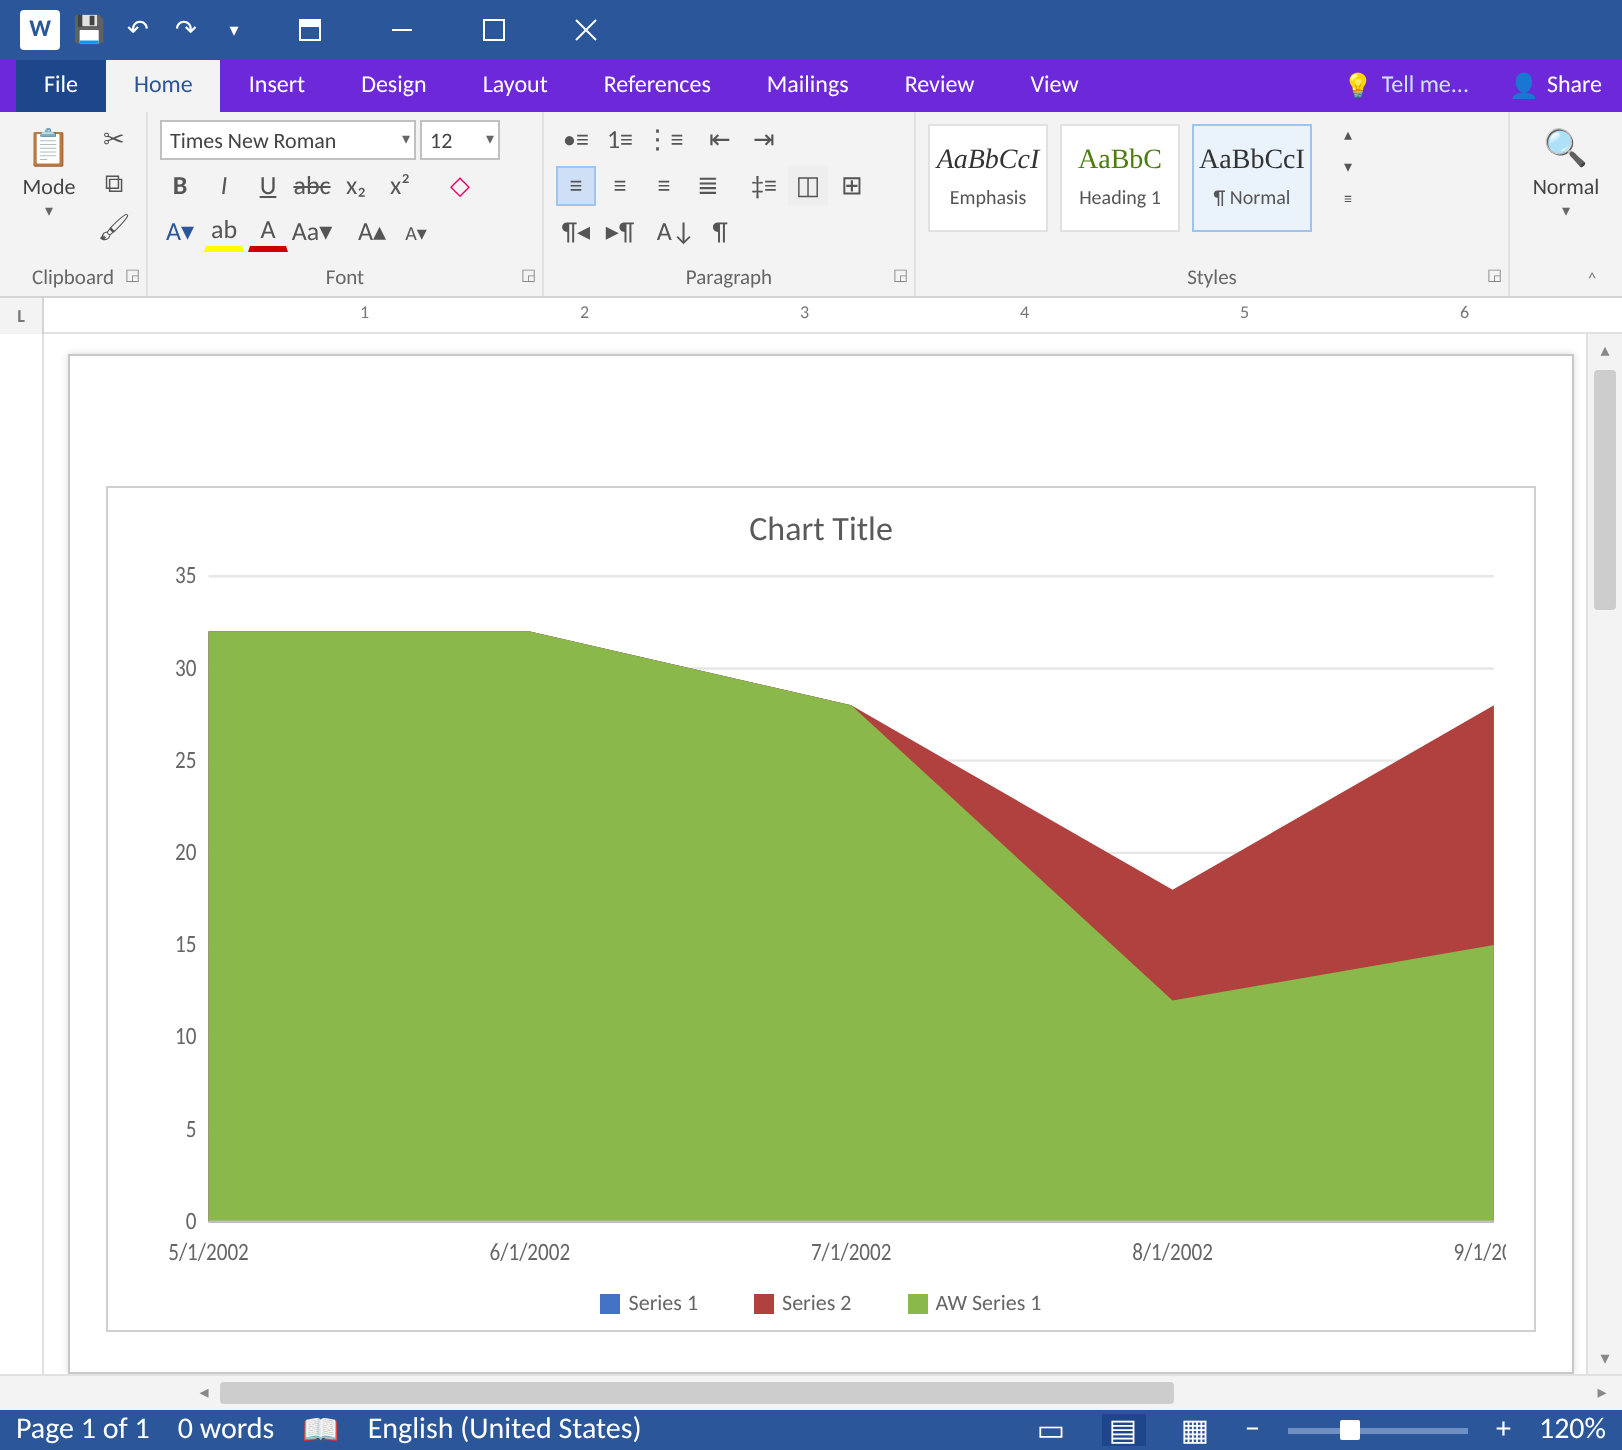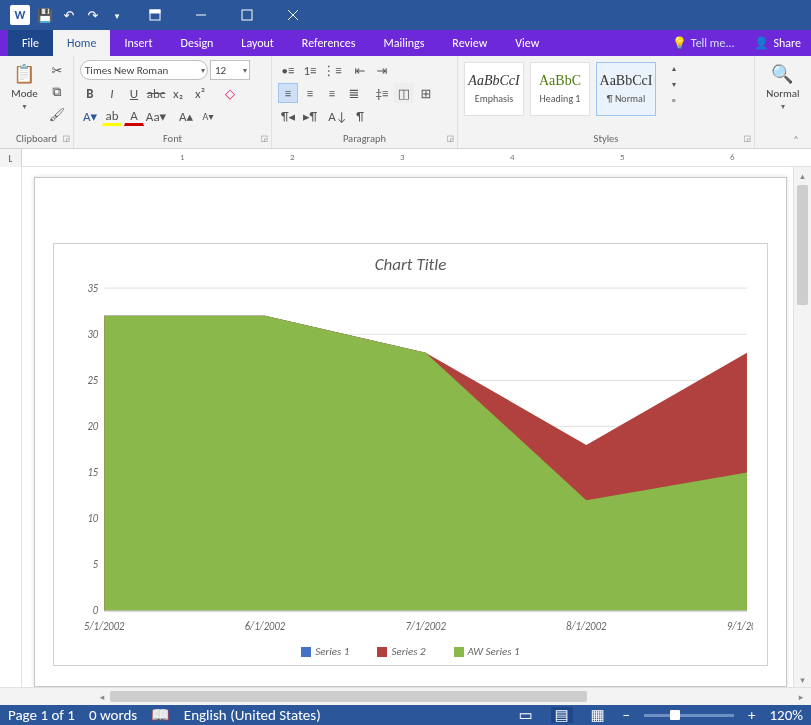--- a/index.html
+++ b/index.html
@@ -48,21 +48,21 @@
   .ribbon-collapse { position: absolute; right: 6px; top: 132px; width: 18px; height: 14px; display: flex; align-items: center; justify-content: center; color: #888; font-size: 10px; }
 
   
   .ruler { height: 18px; background: #fff; border-bottom: 1px solid #e1e1e1; position: relative; font-size: 9px; color: #777; }
   .ruler .lh { position: absolute; left: 0; top: 0; width: 22px; height: 18px; background: #f3f3f3; border-right: 1px solid #d4d4d4; display: flex; align-items: center; justify-content: center; font-weight: bold; }
   .ruler .scale { position: absolute; left: 90px; right: 20px; top: 0; height: 18px; }
   .ruler .num { position: absolute; top: 2px; }
   .ruler-v { position: absolute; left: 0; top: 167px; width: 22px; bottom: 38px; background: #fff; border-right: 1px solid #e1e1e1; }
 
   
-  .doc-viewport { position: absolute; left: 22px; right: 18px; top: 167px; bottom: 38px; background: #fff; overflow: hidden; font-style: italic; }
+  .doc-viewport { position: absolute; left: 22px; right: 18px; top: 167px; bottom: 38px; background: #fff; overflow: hidden; }
   .page { position: absolute; left: 12px; top: 10px; right: 6px; bottom: 0; background: #fff; border: 1px solid #c8c8c8; box-shadow: 0 0 4px rgba(0,0,0,0.15); }
   .chart-card { position: absolute; left: 18px; right: 18px; top: 65px; bottom: 20px; border: 1px solid #d0d0d0; background: #fff; display: flex; flex-direction: column; }
   .chart-card .title { text-align: center; color: #5a5a5a; font-size: 17px; padding: 10px 0 6px 0; font-family: Calibri, sans-serif; }
   .plot-wrap { flex: 1; position: relative; margin: 0 14px 0 14px; }
   .legend { height: 28px; display: flex; align-items: center; justify-content: center; gap: 28px; font-size: 11px; color: #666; }
   .legend .sw { width: 10px; height: 10px; display: inline-block; margin-right: 4px; vertical-align: middle; }
 
   
   .vscroll { position: absolute; right: 0; top: 167px; width: 18px; bottom: 38px; background: #f3f3f3; border-left: 1px solid #e1e1e1; }
   .vscroll .thumb { position: absolute; left: 3px; right: 3px; top: 18px; height: 120px; background: #cdcdcd; border-radius: 2px; }
@@ -154,21 +154,21 @@
         <div class="smbtn">⧉</div>
         <div class="smbtn">🖌</div>
       </div>
     </div>
     <div class="label"><span>Clipboard</span><span class="dlg">◲</span></div>
   </div>
 
   <div class="group" style="width:198px;">
     <div class="body" style="flex-direction:column;gap:3px;align-items:stretch;">
       <div class="row">
-        <div class="combo" style="width:128px;border-radius:10px;">
+        <div class="combo" style="width:128px;">
           <span>Times New Roman</span>
             <span class="dd">▾</span>
         </div>
         <div class="combo" style="width:40px;">
           <span>12</span>
             <span class="dd">▾</span>
         </div>
       </div>
       <div class="row">
         <div class="smbtn">

